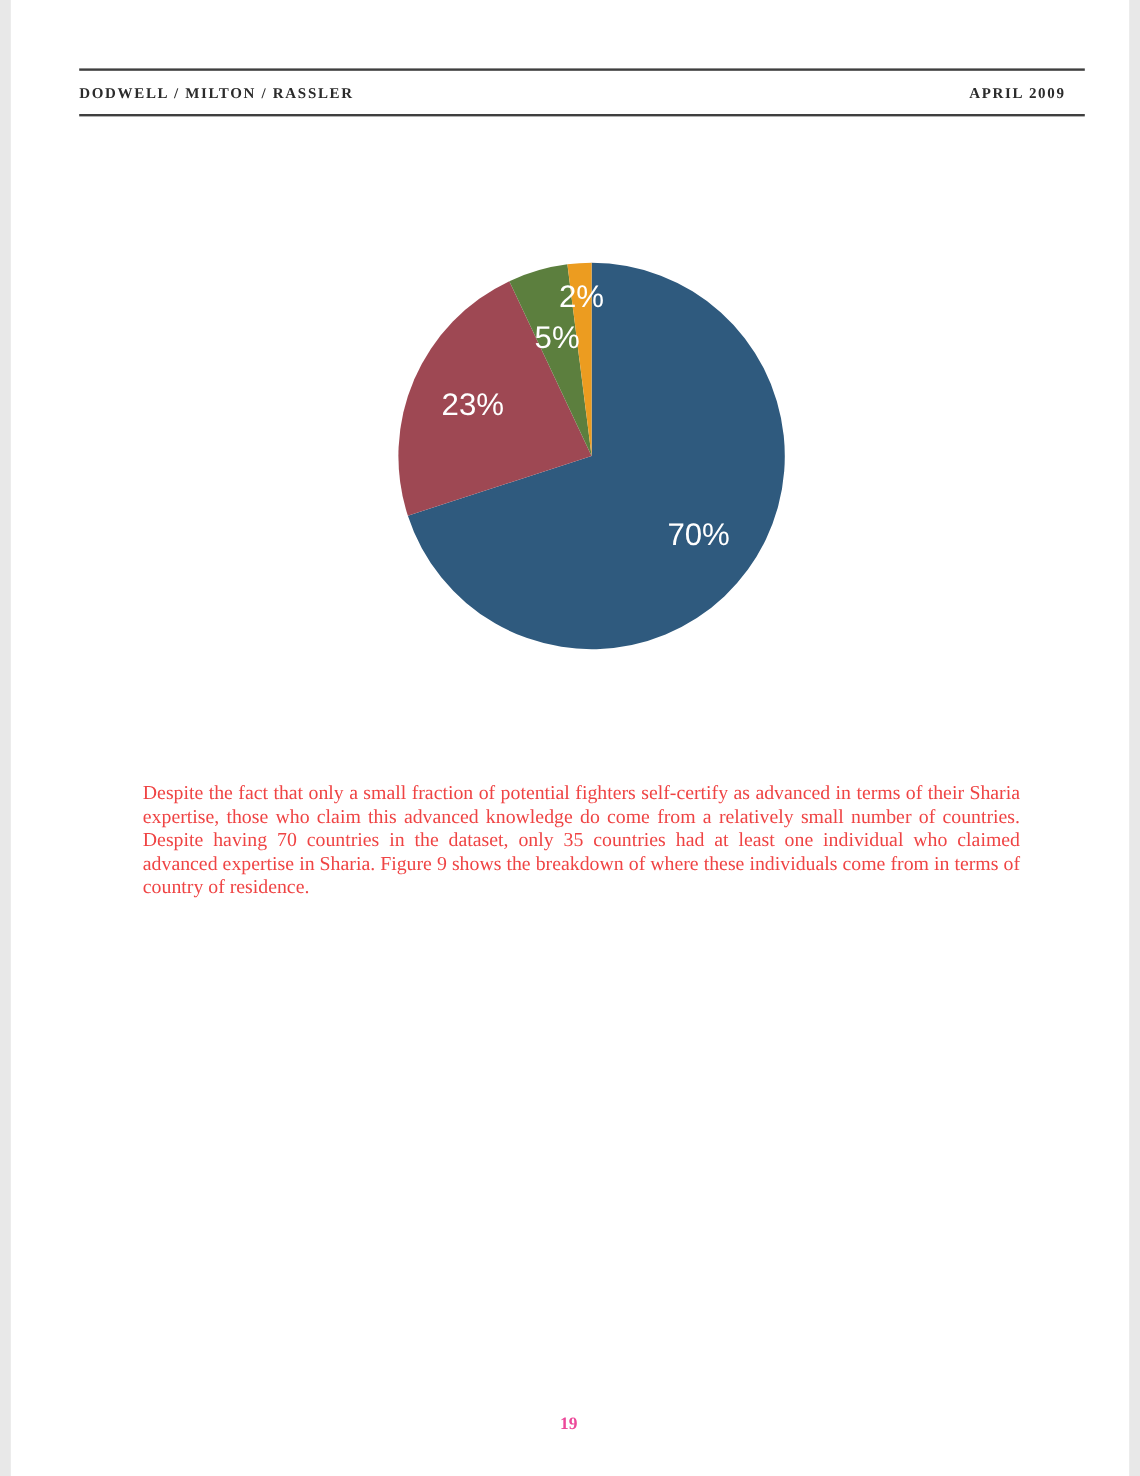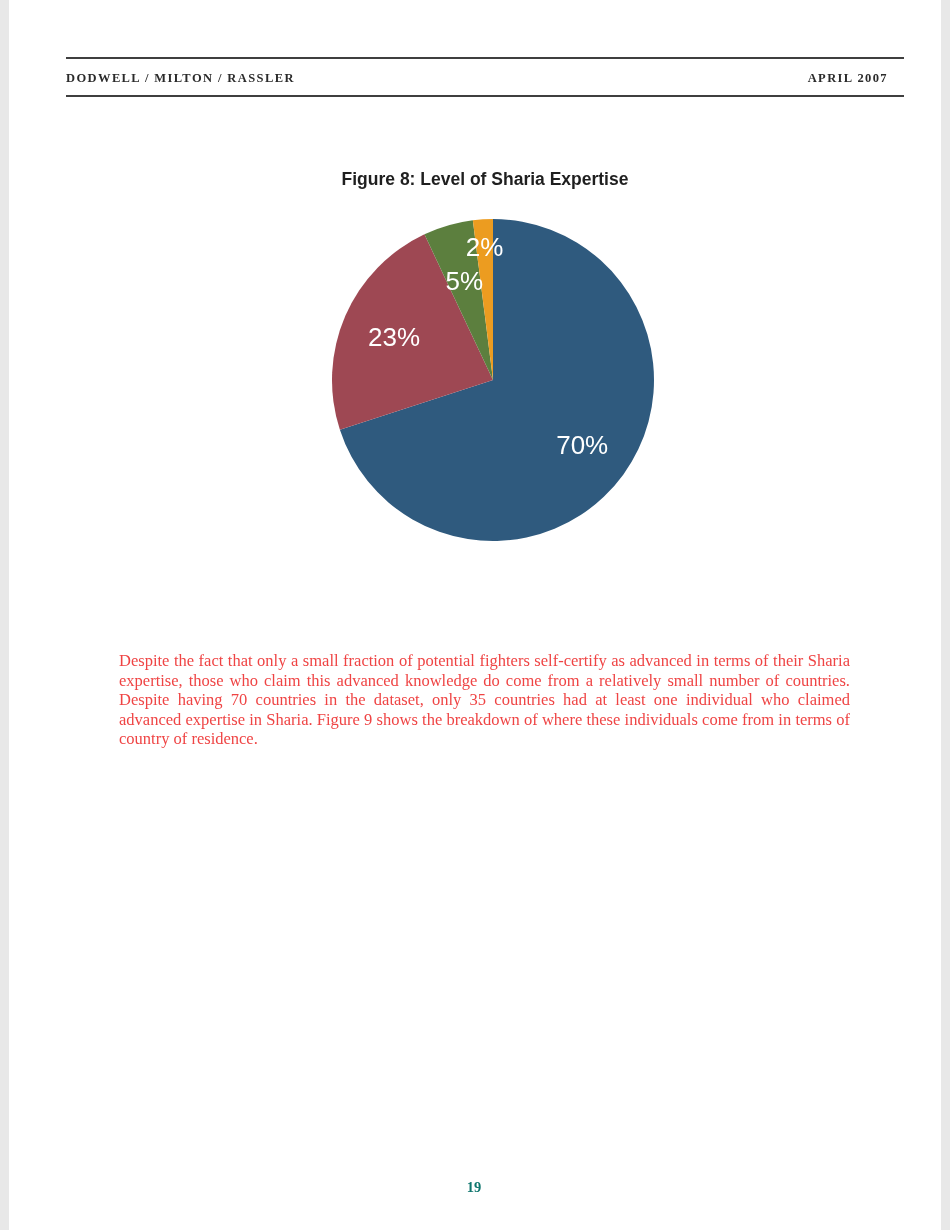--- a/index.html
+++ b/index.html
@@ -44,34 +44,33 @@
   }
   
   .body-par{
     position:absolute;left:110px;top:651px;width:731px;
     font-family:"Liberation Serif", serif;font-size:16.5px;line-height:19.6px;
     text-align:justify;color:#ef4444;
   }
   
   .page-num{
     position:absolute;left:465px;top:1179px;transform:translateX(-50%);
-    font-family:"Liberation Serif", serif;font-weight:bold;font-size:14.5px;color:#0f766e;
+    font-family:"Liberation Serif", serif;font-weight:bold;font-size:14.5px;color:#ec4899;
   }
 </style>
 </head>
 <body>
 
 <div class="page">
 
   <div class="rule rule-top"></div>
   <span class="hdr hdr-left">DODWELL / MILTON / RASSLER</span>
-  <span class="hdr hdr-right">APRIL 2007</span>
+  <span class="hdr hdr-right">APRIL 2009</span>
   <div class="rule rule-bottom"></div>
 
-  <div class="fig-title">Figure 8: Level of Sharia Expertise</div>
 
   <svg class="pie-svg" id="pie" width="340" height="340" viewBox="-170 -170 340 340">
       <path d="M 0 0 L 0.00 -161.00 A 161 161 0 1 1 -153.12 49.75 Z" fill="#2F5A7E"></path>
       <path d="M 0 0 L -153.12 49.75 A 161 161 0 0 1 -68.55 -145.68 Z" fill="#9E4853"></path>
       <path d="M 0 0 L -68.55 -145.68 A 161 161 0 0 1 -20.18 -159.73 Z" fill="#5C7F3E"></path>
       <path d="M 0 0 L -20.18 -159.73 A 161 161 0 0 1 -0.00 -161.00 Z" fill="#EC9C20"></path>
       <text x="89.2" y="64.8" class="pie-label">70%</text>
       <text x="-99.0" y="-42.8" class="pie-label">23%</text>
       <text x="-28.7" y="-98.9" class="pie-label">5%</text>
       <text x="-8.4" y="-133.4" class="pie-label">2%</text>

